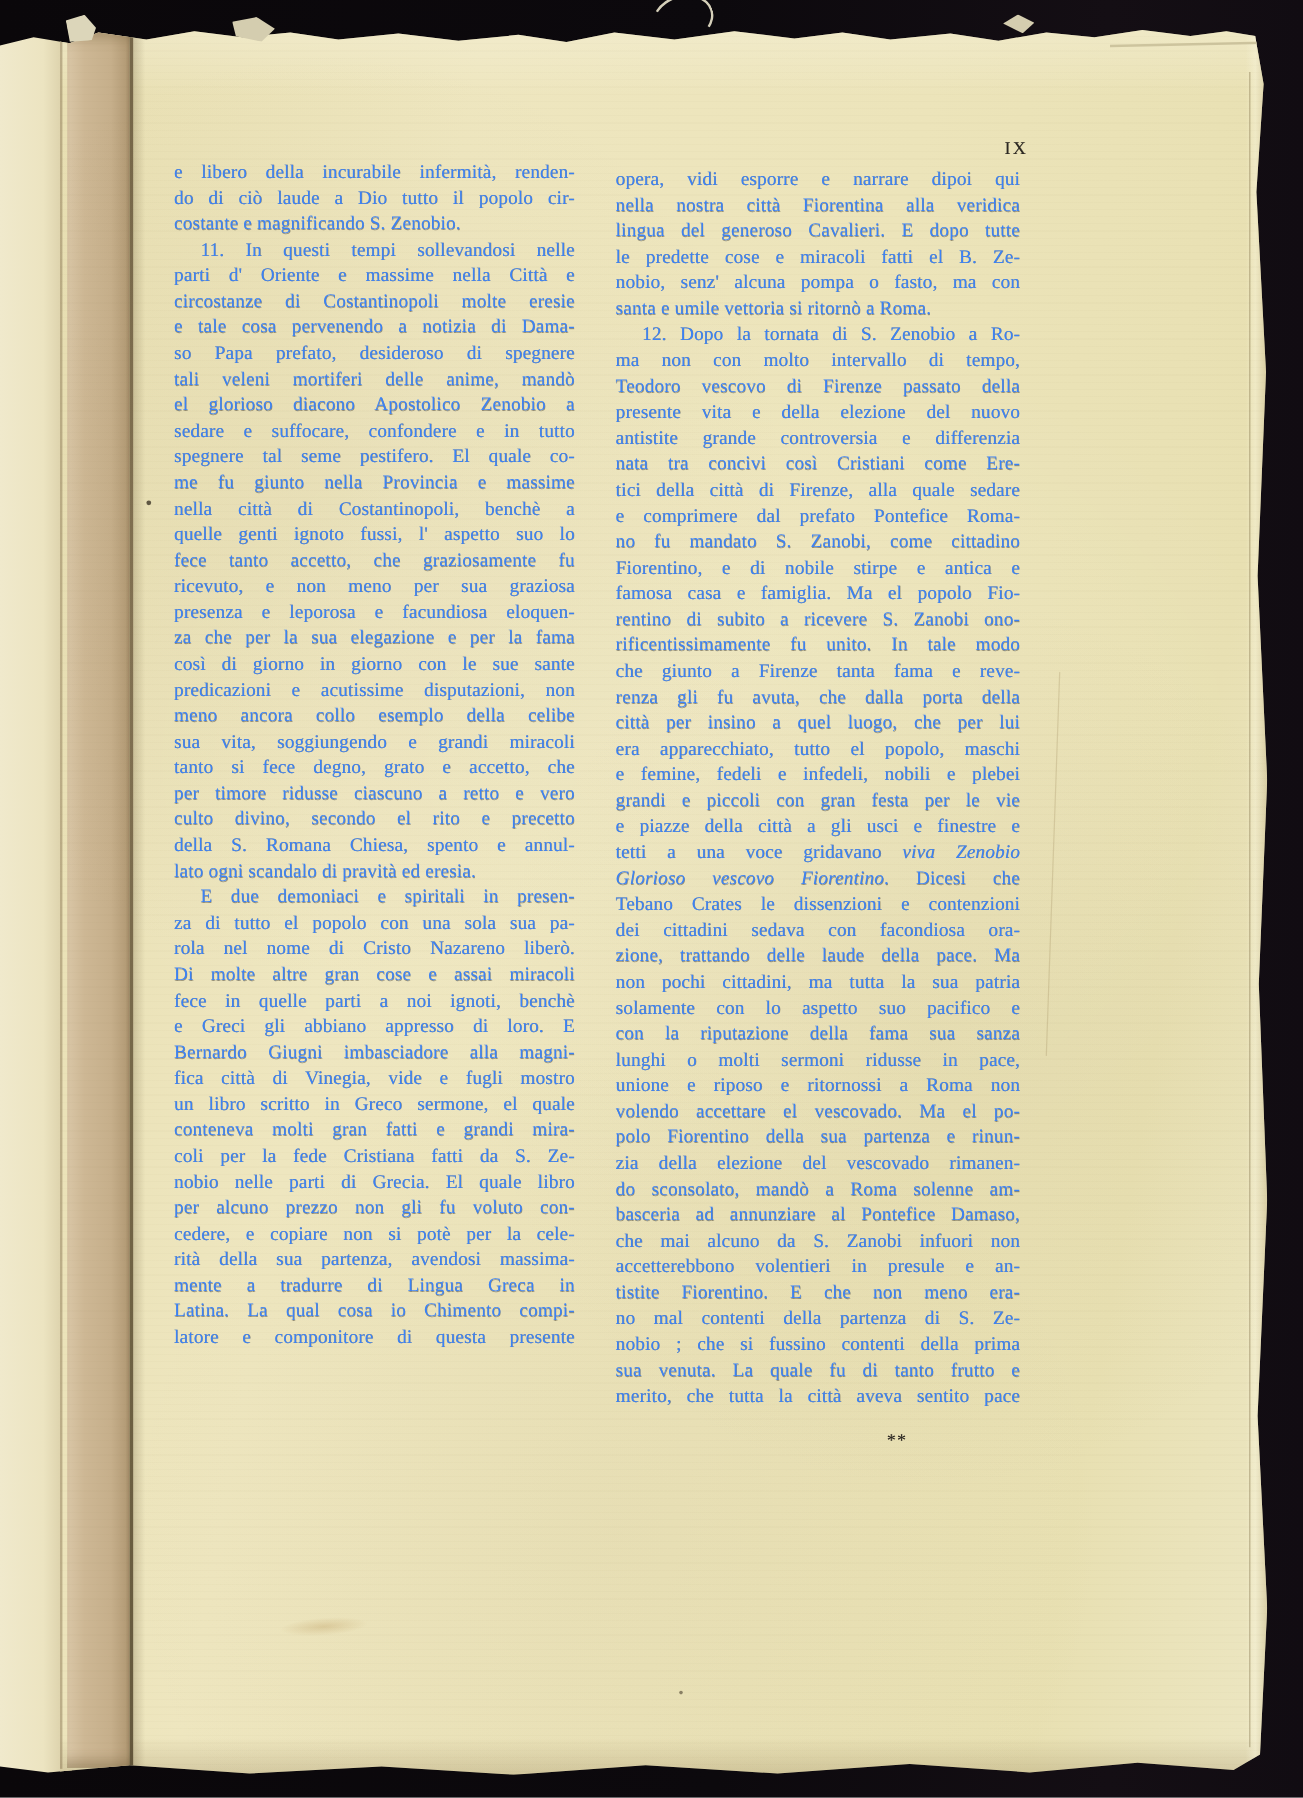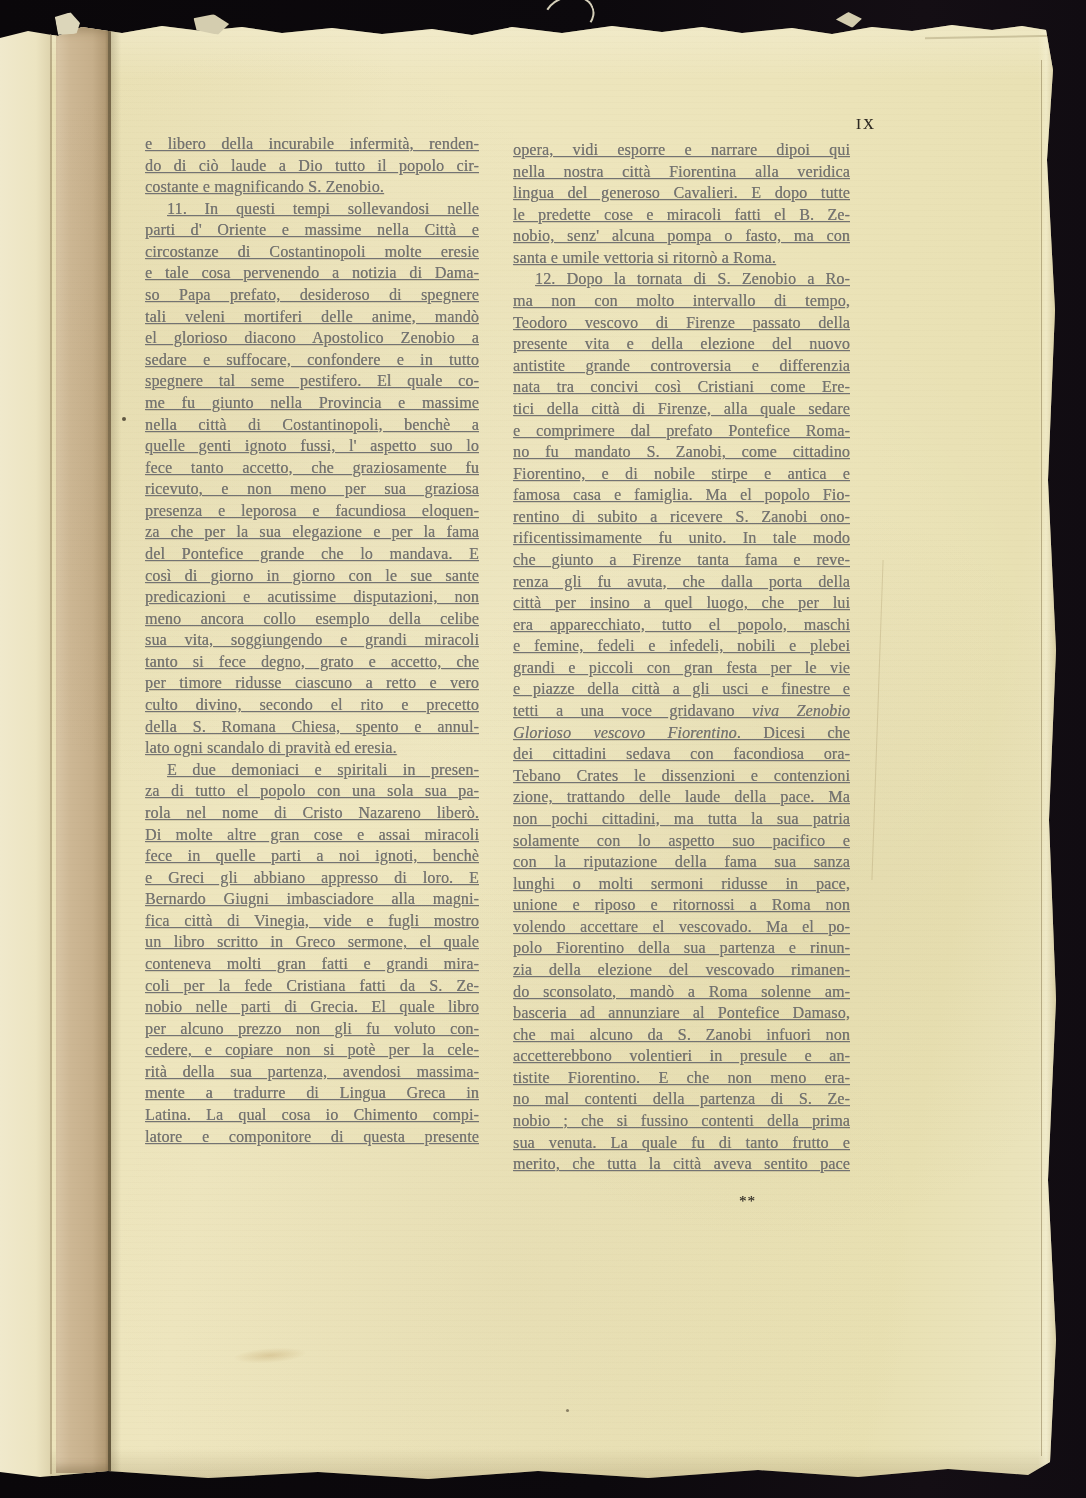--- a/index.html
+++ b/index.html
@@ -87,33 +87,33 @@
   .scrap{position:absolute;background:#d4cdaf;}
   .scrap-1{left:54px;top:13px;width:26px;height:22px;transform:rotate(-9deg);clip-path:polygon(8% 10%,70% 0,100% 55%,80% 100%,10% 92%);background:#dcd6ba;}
   .scrap-2{left:193px;top:14px;width:36px;height:20px;transform:rotate(6deg);clip-path:polygon(0 30%,55% 0,100% 40%,72% 100%,12% 88%);}
   .scrap-3{left:836px;top:12px;width:26px;height:16px;transform:rotate(-5deg);clip-path:polygon(0 40%,50% 0,100% 50%,60% 100%);}
   .thread{
     position:absolute;left:543px;top:-4px;width:48px;height:36px;
     border:2px solid rgba(235,230,205,.9);border-left-color:transparent;border-bottom-color:transparent;
     border-radius:50%;transform:rotate(-18deg);
   }
   
-  .col{position:absolute;color:#737373;font-size:16px;letter-spacing:.15px;
-       text-shadow:.3px .3px .4px rgba(44,40,34,.45);text-decoration:underline;}
+  .col{position:absolute;color:#3b82f6;font-size:16px;letter-spacing:.15px;
+       text-shadow:.3px .3px .4px rgba(44,40,34,.45);}
   .col .line{
     height:21.58px;line-height:21.58px;overflow:hidden;
     text-align:justify;text-align-last:justify;
   }
   .col .line.par-end{text-align-last:left;}
   .col .line.indent{text-indent:22px;}
   .it{font-style:italic;}
   #col-left{left:145px;top:133px;width:334px;}
   #col-right{left:513px;top:139px;width:337px;}
   .page-number{
-    position:absolute;left:856px;top:116px;color:#2c2822;font-size:15px;
+    position:absolute;left:837px;top:116px;color:#2c2822;font-size:15px;
     letter-spacing:2px;text-shadow:.3px .3px .4px rgba(44,40,34,.45);
   }
   .sig-mark{
     position:absolute;left:739px;top:1193px;color:#2c2822;font-size:15px;
     letter-spacing:1px;text-shadow:.3px .3px .4px rgba(44,40,34,.45);
   }
 </style>
 </head>
 <body>
 
@@ -148,21 +148,20 @@
       <div class="line"><span>el glorioso diacono Apostolico Zenobio a</span></div>
       <div class="line"><span>sedare e suffocare, confondere e in tutto</span></div>
       <div class="line"><span>spegnere tal seme pestifero. El quale co-</span></div>
       <div class="line"><span>me fu giunto nella Provincia e massime</span></div>
       <div class="line"><span>nella città di Costantinopoli, benchè a</span></div>
       <div class="line"><span>quelle genti ignoto fussi, l' aspetto suo lo</span></div>
       <div class="line"><span>fece tanto accetto, che graziosamente fu</span></div>
       <div class="line"><span>ricevuto, e non meno per sua graziosa</span></div>
       <div class="line"><span>presenza e leporosa e facundiosa eloquen-</span></div>
       <div class="line"><span>za che per la sua elegazione e per la fama</span></div>
-      <div class="line"><span>del Pontefice grande che lo mandava. E</span></div>
       <div class="line"><span>così di giorno in giorno con le sue sante</span></div>
       <div class="line"><span>predicazioni e acutissime disputazioni, non</span></div>
       <div class="line"><span>meno ancora collo esemplo della celibe</span></div>
       <div class="line"><span>sua vita, soggiungendo e grandi miracoli</span></div>
       <div class="line"><span>tanto si fece degno, grato e accetto, che</span></div>
       <div class="line"><span>per timore ridusse ciascuno a retto e vero</span></div>
       <div class="line"><span>culto divino, secondo el rito e precetto</span></div>
       <div class="line"><span>della S. Romana Chiesa, spento e annul-</span></div>
       <div class="line par-end"><span>lato ogni scandalo di pravità ed eresia.</span></div>
       <div class="line indent"><span>E due demoniaci e spiritali in presen-</span></div>
@@ -206,22 +205,22 @@
       <div class="line"><span>rificentissimamente fu unito. In tale modo</span></div>
       <div class="line"><span>che giunto a Firenze tanta fama e reve-</span></div>
       <div class="line"><span>renza gli fu avuta, che dalla porta della</span></div>
       <div class="line"><span>città per insino a quel luogo, che per lui</span></div>
       <div class="line"><span>era apparecchiato, tutto el popolo, maschi</span></div>
       <div class="line"><span>e femine, fedeli e infedeli, nobili e plebei</span></div>
       <div class="line"><span>grandi e piccoli con gran festa per le vie</span></div>
       <div class="line"><span>e piazze della città a gli usci e finestre e</span></div>
       <div class="line"><span>tetti a una voce gridavano </span><span class="it">viva Zenobio</span></div>
       <div class="line"><span class="it">Glorioso vescovo Fiorentino</span><span>. Dicesi che</span></div>
+      <div class="line"><span>Tebano Crates le dissenzioni e contenzioni</span></div>
       <div class="line"><span>dei cittadini sedava con facondiosa ora-</span></div>
-      <div class="line"><span>Tebano Crates le dissenzioni e contenzioni</span></div>
       <div class="line"><span>zione, trattando delle laude della pace. Ma</span></div>
       <div class="line"><span>non pochi cittadini, ma tutta la sua patria</span></div>
       <div class="line"><span>solamente con lo aspetto suo pacifico e</span></div>
       <div class="line"><span>con la riputazione della fama sua sanza</span></div>
       <div class="line"><span>lunghi o molti sermoni ridusse in pace,</span></div>
       <div class="line"><span>unione e riposo e ritornossi a Roma non</span></div>
       <div class="line"><span>volendo accettare el vescovado. Ma el po-</span></div>
       <div class="line"><span>polo Fiorentino della sua partenza e rinun-</span></div>
       <div class="line"><span>zia della elezione del vescovado rimanen-</span></div>
       <div class="line"><span>do sconsolato, mandò a Roma solenne am-</span></div>

